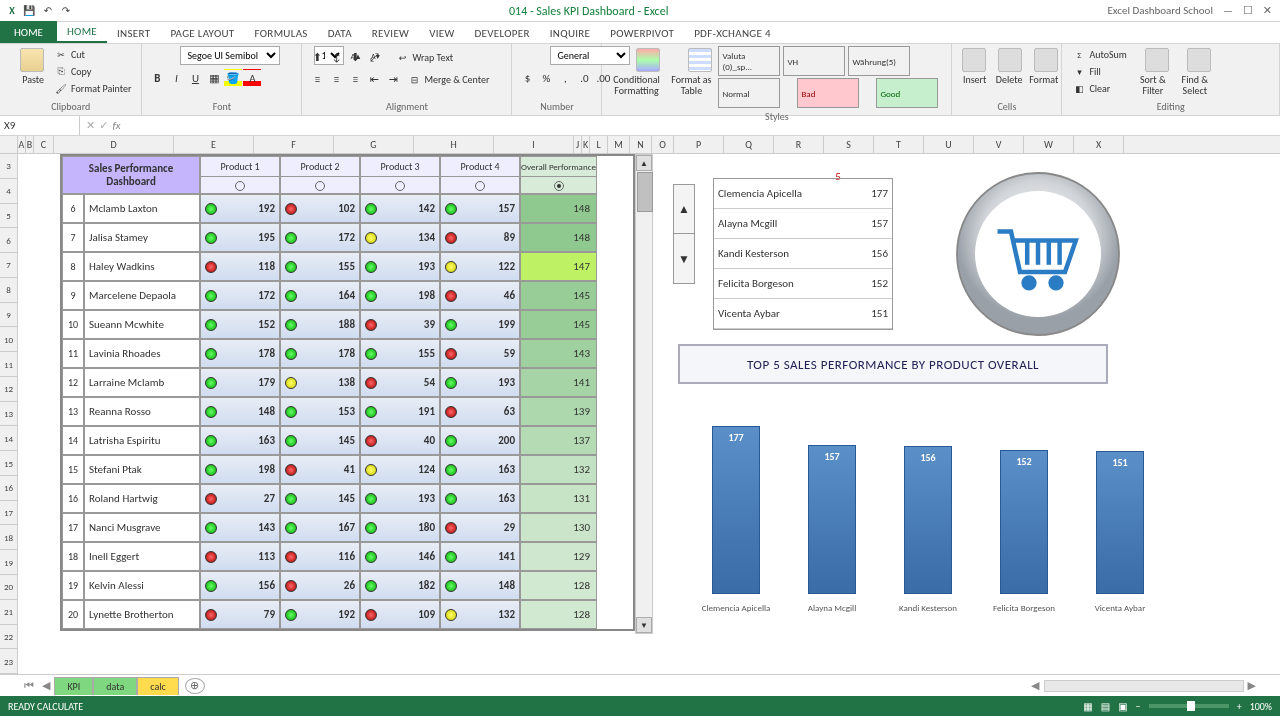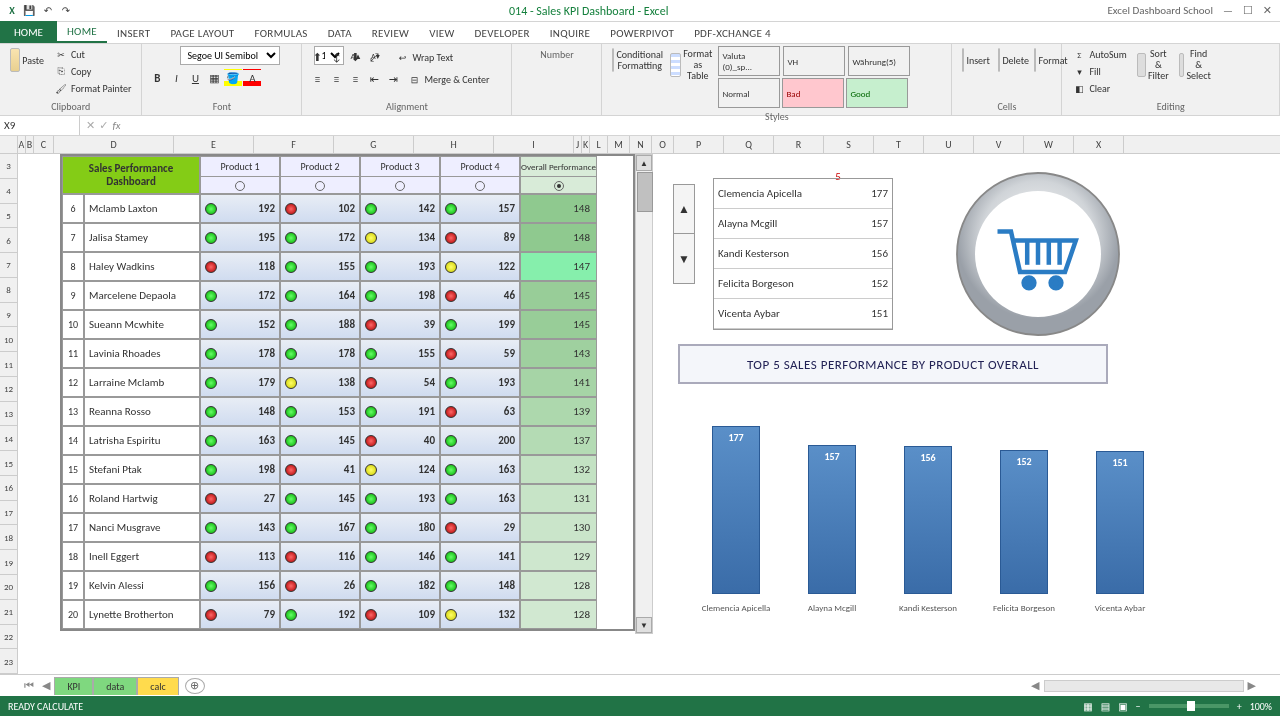--- a/index.html
+++ b/index.html
@@ -10,21 +10,21 @@
 .title-center{flex:1;text-align:center;color:#15803d;font-size:12px;}
 .title-right{padding:0 8px;color:#666;font-size:11px;display:flex;gap:10px;align-items:center;}
 .ribbon-tabs{height:22px;background:#fff;display:flex;align-items:flex-end;border-bottom:1px solid #d4d4d4;}
 .file-tab{background:#217346;color:#fff;padding:3px 14px;font-size:11px;height:22px;display:flex;align-items:center;}
 .tab{padding:3px 10px;font-size:11px;color:#444;cursor:pointer;text-transform:uppercase;letter-spacing:.3px;}
 .tab.active{color:#217346;border-bottom:2px solid #217346;font-weight:400;}
 .ribbon{height:72px;background:#f1f1f1;display:flex;border-bottom:1px solid #d4d4d4;position:relative;}
 .ribbon-group{border-right:1px solid #d4d4d4;padding:2px 6px 0;display:flex;flex-direction:column;height:100%;}
 .group-content{flex:1;display:flex;gap:2px;align-items:flex-start;}
 .group-label{text-align:center;font-size:10px;color:#666;padding:2px 0;}
-.big-btn{display:flex;flex-direction:row;align-items:center;gap:2px;padding:2px 4px;width:42px;}
+.big-btn{display:flex;flex-direction:column;align-items:flex-end;gap:2px;padding:2px 4px;width:42px;}
 .big-btn-icon{width:24px;height:24px;background:#ddd;border:1px solid #bbb;border-radius:2px;}
 .big-btn-label{font-size:10px;text-align:center;line-height:1.1;}
 .small-btns{display:flex;flex-direction:column;gap:1px;}
 .small-btn{display:flex;align-items:center;gap:3px;padding:1px 4px;font-size:10px;white-space:nowrap;}
 .small-icon{width:14px;height:14px;display:inline-flex;align-items:center;justify-content:center;font-size:9px;}
 .font-row{display:flex;gap:2px;align-items:center;}
 .font-select{border:1px solid #aaa;background:#fff;font-size:10px;padding:1px 2px;margin-left:32px;}
 .btn-row{display:flex;gap:1px;margin-top:2px;}
 .fmt-btn{width:18px;height:18px;border:1px solid transparent;display:flex;align-items:center;justify-content:center;font-size:11px;cursor:pointer;}
 .styles-gallery{display:flex;gap:4px;}
@@ -35,21 +35,21 @@
 .fx-btn{color:#888;font-style:italic;font-size:11px;}
 .headers{height:18px;display:flex;background:#f0f0f0;border-bottom:1px solid #ccc;}
 .corner{width:38px;border-right:1px solid #ccc;}
 .col-h{border-right:1px solid #ccc;text-align:center;font-size:10px;color:#444;display:flex;align-items:center;justify-content:center;}
 .workspace{display:flex;height:520px;}
 .row-headers{width:18px;display:flex;flex-direction:column;background:#f0f0f0;}
 .row-h{height:29px;border-bottom:1px solid #ccc;border-right:1px solid #ccc;font-size:9px;color:#444;display:flex;align-items:center;justify-content:center;}
 .sheet-area{flex:1;position:relative;background:#fff;}
 .dashboard{position:absolute;left:42px;top:0;width:575px;border:2px solid #888;}
 .dash-header{display:flex;height:38px;}
-.dash-title{width:138px;border:1px solid #999;background:#84cc16;text-align:center;font-size:11px;font-weight:600;display:flex;align-items:center;justify-content:center;padding:18px;line-height:1.2;}
+.dash-title{width:138px;border:1px solid #999;background:#c4b5fd;text-align:center;font-size:11px;font-weight:600;display:flex;align-items:center;justify-content:center;padding:18px;line-height:1.2;}
 .dash-col{width:80px;border:1px solid #999;text-align:center;background:#eef;}
 .dash-col-label{height:20px;border-bottom:1px solid #999;font-size:10px;display:flex;align-items:center;justify-content:center;}
 .dash-col-radio{height:18px;display:flex;align-items:center;justify-content:center;}
 .dash-col.overall{width:77px;background:#d8ebd8;font-size:9px;}
 .dash-row{display:flex;height:29px;}
 .row-num{width:22px;border:1px solid #999;font-size:10px;display:flex;align-items:center;justify-content:center;background:#fff;}
 .row-name{width:116px;border:1px solid #999;font-size:11px;display:flex;align-items:center;padding:0 4px;background:#fff;}
 .row-cell{width:80px;border:1px solid #999;display:flex;align-items:center;gap:4px;padding:0 4px;background:linear-gradient(#e8edf5,#d0dcf0);}
 .indicator{width:12px;height:12px;border-radius:50%;border:1px solid #333;flex-shrink:0;}
 .ind-g{background:radial-gradient(#6f6,#0a0);}
@@ -196,40 +196,50 @@
         <div class="small-btn">
             <span class="small-icon">⊟</span>
             <span>Merge &amp; Center</span>
           </div>
       </div>
     </div>
     <div class="group-label">Alignment</div>
   </div>
 
   <div class="ribbon-group" style="width:90px">
+    <div class="group-content" style="flex-direction:column">
+      <select class="font-select" style="width:80px"><option>General</option></select>
+      <div class="btn-row">
+        <span class="fmt-btn">$</span>
+        <span class="fmt-btn">%</span>
+        <span class="fmt-btn">,</span>
+        <span class="fmt-btn">.0</span>
+        <span class="fmt-btn">.00</span>
+      </div>
+    </div>
     <div class="group-label">Number</div>
   </div>
 
   <div class="ribbon-group" style="width:350px">
     <div class="group-content">
       <div class="big-btn" style="width:56px">
         <div class="big-btn-icon" style="background:linear-gradient(#faa,#afa,#aaf)"></div>
         <div class="big-btn-label">Conditional Formatting</div>
       </div>
       <div class="big-btn" style="width:50px">
         <div class="big-btn-icon" style="background:repeating-linear-gradient(#cdf 0 3px,#fff 3px 6px)"></div>
         <div class="big-btn-label">Format as Table</div>
       </div>
       <div class="styles-gallery" style="flex-direction:column;gap:2px">
         <div style="display:flex;gap:3px">
           <div class="style-box">Valuta (0)_sp...</div>
           <div class="style-box">VH</div>
           <div class="style-box">Währung(5)</div>
         </div>
-        <div style="display:flex;gap:2px">
+        <div style="display:flex;gap:17px">
           <div class="style-box">Normal</div>
           <div class="style-box" style="background:#ffc7ce;color:#900">Bad</div>
           <div class="style-box" style="background:#c6efce;color:#060">Good</div>
         </div>
       </div>
     </div>
     <div class="group-label">Styles</div>
   </div>
 
   <div class="ribbon-group" style="width:110px">
@@ -436,21 +446,21 @@
               <span class="cell-val">155</span>
             </div>
             <div class="row-cell">
               <span class="indicator ind-g"></span>
               <span class="cell-val">193</span>
             </div>
             <div class="row-cell">
               <span class="indicator ind-y"></span>
               <span class="cell-val">122</span>
             </div>
-            <div class="row-overall" style="background:#86efac">147</div>
+            <div class="row-overall" style="background:#bef264">147</div>
           </div>
           <div class="dash-row">
             <div class="row-num">9</div>
             <div class="row-name">Marcelene Depaola</div>
             <div class="row-cell">
               <span class="indicator ind-g"></span>
               <span class="cell-val">172</span>
             </div>
             <div class="row-cell">
               <span class="indicator ind-g"></span>

